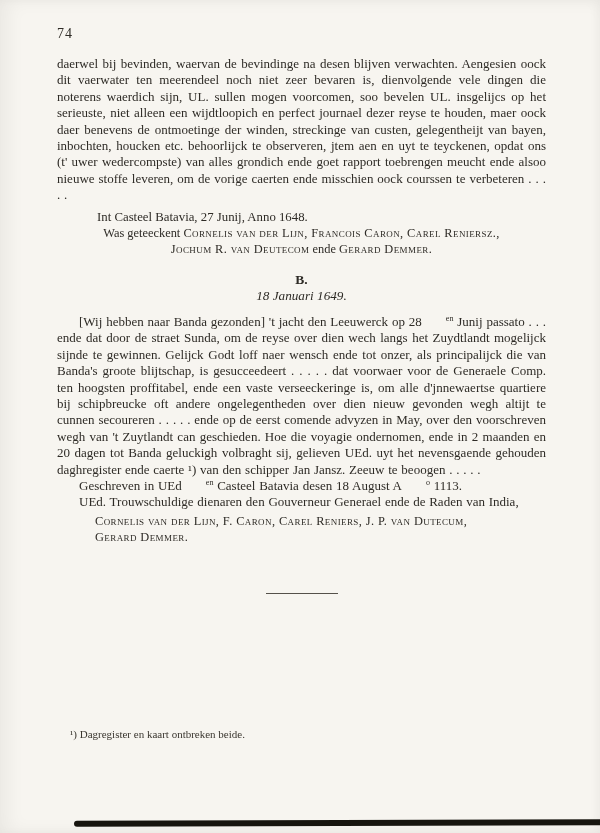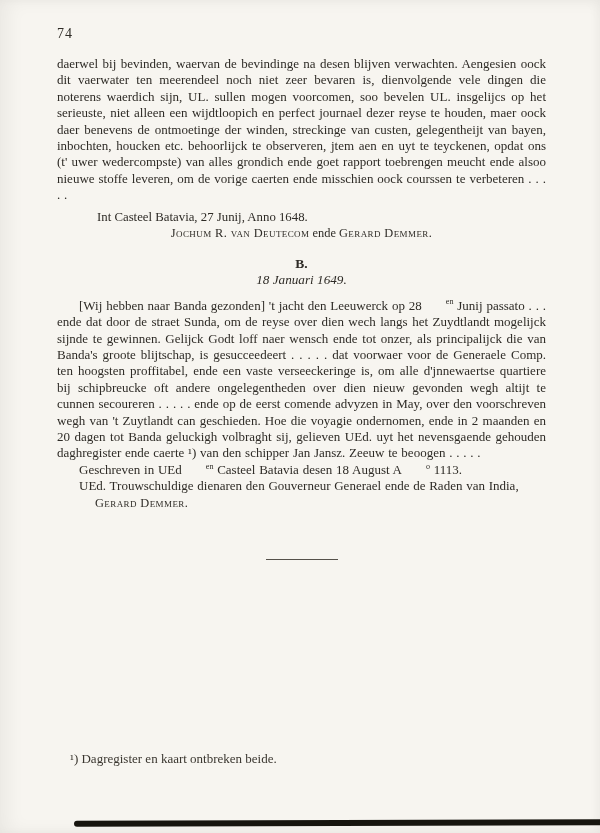--- a/index.html
+++ b/index.html
@@ -67,22 +67,22 @@
   }
   .sig-block-top { margin-top: 2px; }
   .rule {
     width: 72px;
     margin: 48px auto 0 auto;
     border-top: 1px solid #55514a;
   }
   .footnote {
     position: absolute;
     left: 70px;
-    top: 751px;
-    font-size: 13px;
+    top: 728px;
+    font-size: 11px;
     color: #3a362f;
   }
   .scan-edge {
     position: absolute;
     left: 74px;
     right: 0;
     bottom: 7px;
     height: 6px;
     background: #17150f;
     border-radius: 3px 0 0 3px;
@@ -98,34 +98,36 @@
 <body>
 
 <div class="page">
 
   <div class="page-number">74</div>
 
   <p class="para">daerwel bij bevinden, waervan de bevindinge na desen blijven verwachten. Aengesien oock dit vaerwater ten meerendeel noch niet zeer bevaren is, dienvolgende vele dingen die noterens waerdich sijn, UL. sullen mogen voorcomen, soo bevelen UL. insgelijcs op het serieuste, niet alleen een wijdtloopich en perfect journael dezer reyse te houden, maer oock daer benevens de ontmoetinge der winden, streckinge van custen, gelegentheijt van bayen, inbochten, houcken etc. behoorlijck te observeren, jtem aen en uyt te teyckenen, opdat ons (t' uwer wedercompste) van alles grondich ende goet rapport toebrengen meucht ende alsoo nieuwe stoffe leveren, om de vorige caerten ende misschien oock courssen te verbeteren . . . . .</p>
 
   <div class="dateline">Int Casteel Batavia, 27 Junij, Anno 1648.</div>
 
+  <div class="sig-centered"><span class="seg-n">Was geteeckent </span><span class="seg-sc">Cornelis van der Lijn, Francois Caron, Carel Reniersz.,</span></div>
 
   <div class="sig-centered"><span class="seg-sc">Jochum R. van Deutecom</span><span class="seg-n"> ende </span><span class="seg-sc">Gerard Demmer.</span></div>
 
   <div class="section-letter">B.</div>
 
 
   <div class="heading-italic">18 Januari 1649.</div>
 
   <p class="para indent para2"><span class="seg-n">[Wij hebben naar Banda gezonden] 't jacht </span><span class="seg-b">den Leeuwerck</span><span class="seg-n"> op 28</span><span class="seg-sup">en</span><span class="seg-n"> Junij passato . . . ende dat door de straet Sunda, om de reyse over dien wech langs het Zuydtlandt mogelijck sijnde te gewinnen. Gelijck Godt loff naer wensch ende tot onzer, als principalijck die van Banda's groote blijtschap, is gesucceedeert . . . . . dat voorwaer voor de Generaele Comp. ten hoogsten proffitabel, ende een vaste verseeckeringe is, om alle d'jnnewaertse quartiere bij schipbreucke oft andere ongelegentheden over dien nieuw gevonden wegh altijt te cunnen secoureren . . . . . ende op de eerst comende advyzen in May, over den voorschreven wegh van 't Zuytlandt can geschieden. Hoe die voyagie ondernomen, ende in 2 maanden en 20 dagen tot Banda geluckigh volbraght sij, gelieven UEd. uyt het nevensgaende gehouden daghregister ende caerte ¹) van den schipper </span><span class="seg-b">Jan Jansz. Zeeuw</span><span class="seg-n"> te beoogen . . . . .</span></p>
 
   <p class="para indent tight"><span class="seg-n">Geschreven in UEd</span><span class="seg-sup">en</span><span class="seg-n"> Casteel Batavia desen 18 August A</span><span class="seg-sup">o</span><span class="seg-n"> 1113.</span></p>
 
   <p class="para indent tight">UEd. Trouwschuldige dienaren den Gouverneur Generael ende de Raden van India,</p>
 
+  <div class="sig-block sig-block-top"><span class="seg-sc">Cornelis van der Lijn, F. Caron, Carel Reniers, J. P. van Dutecum,</span></div>
 
   <div class="sig-block"><span class="seg-sc">Gerard Demmer.</span></div>
 
   <div class="rule"></div>
 
 </div>
 
 <div class="footnote">¹) Dagregister en kaart ontbreken beide.</div>
 
 <div class="scan-edge"></div>

